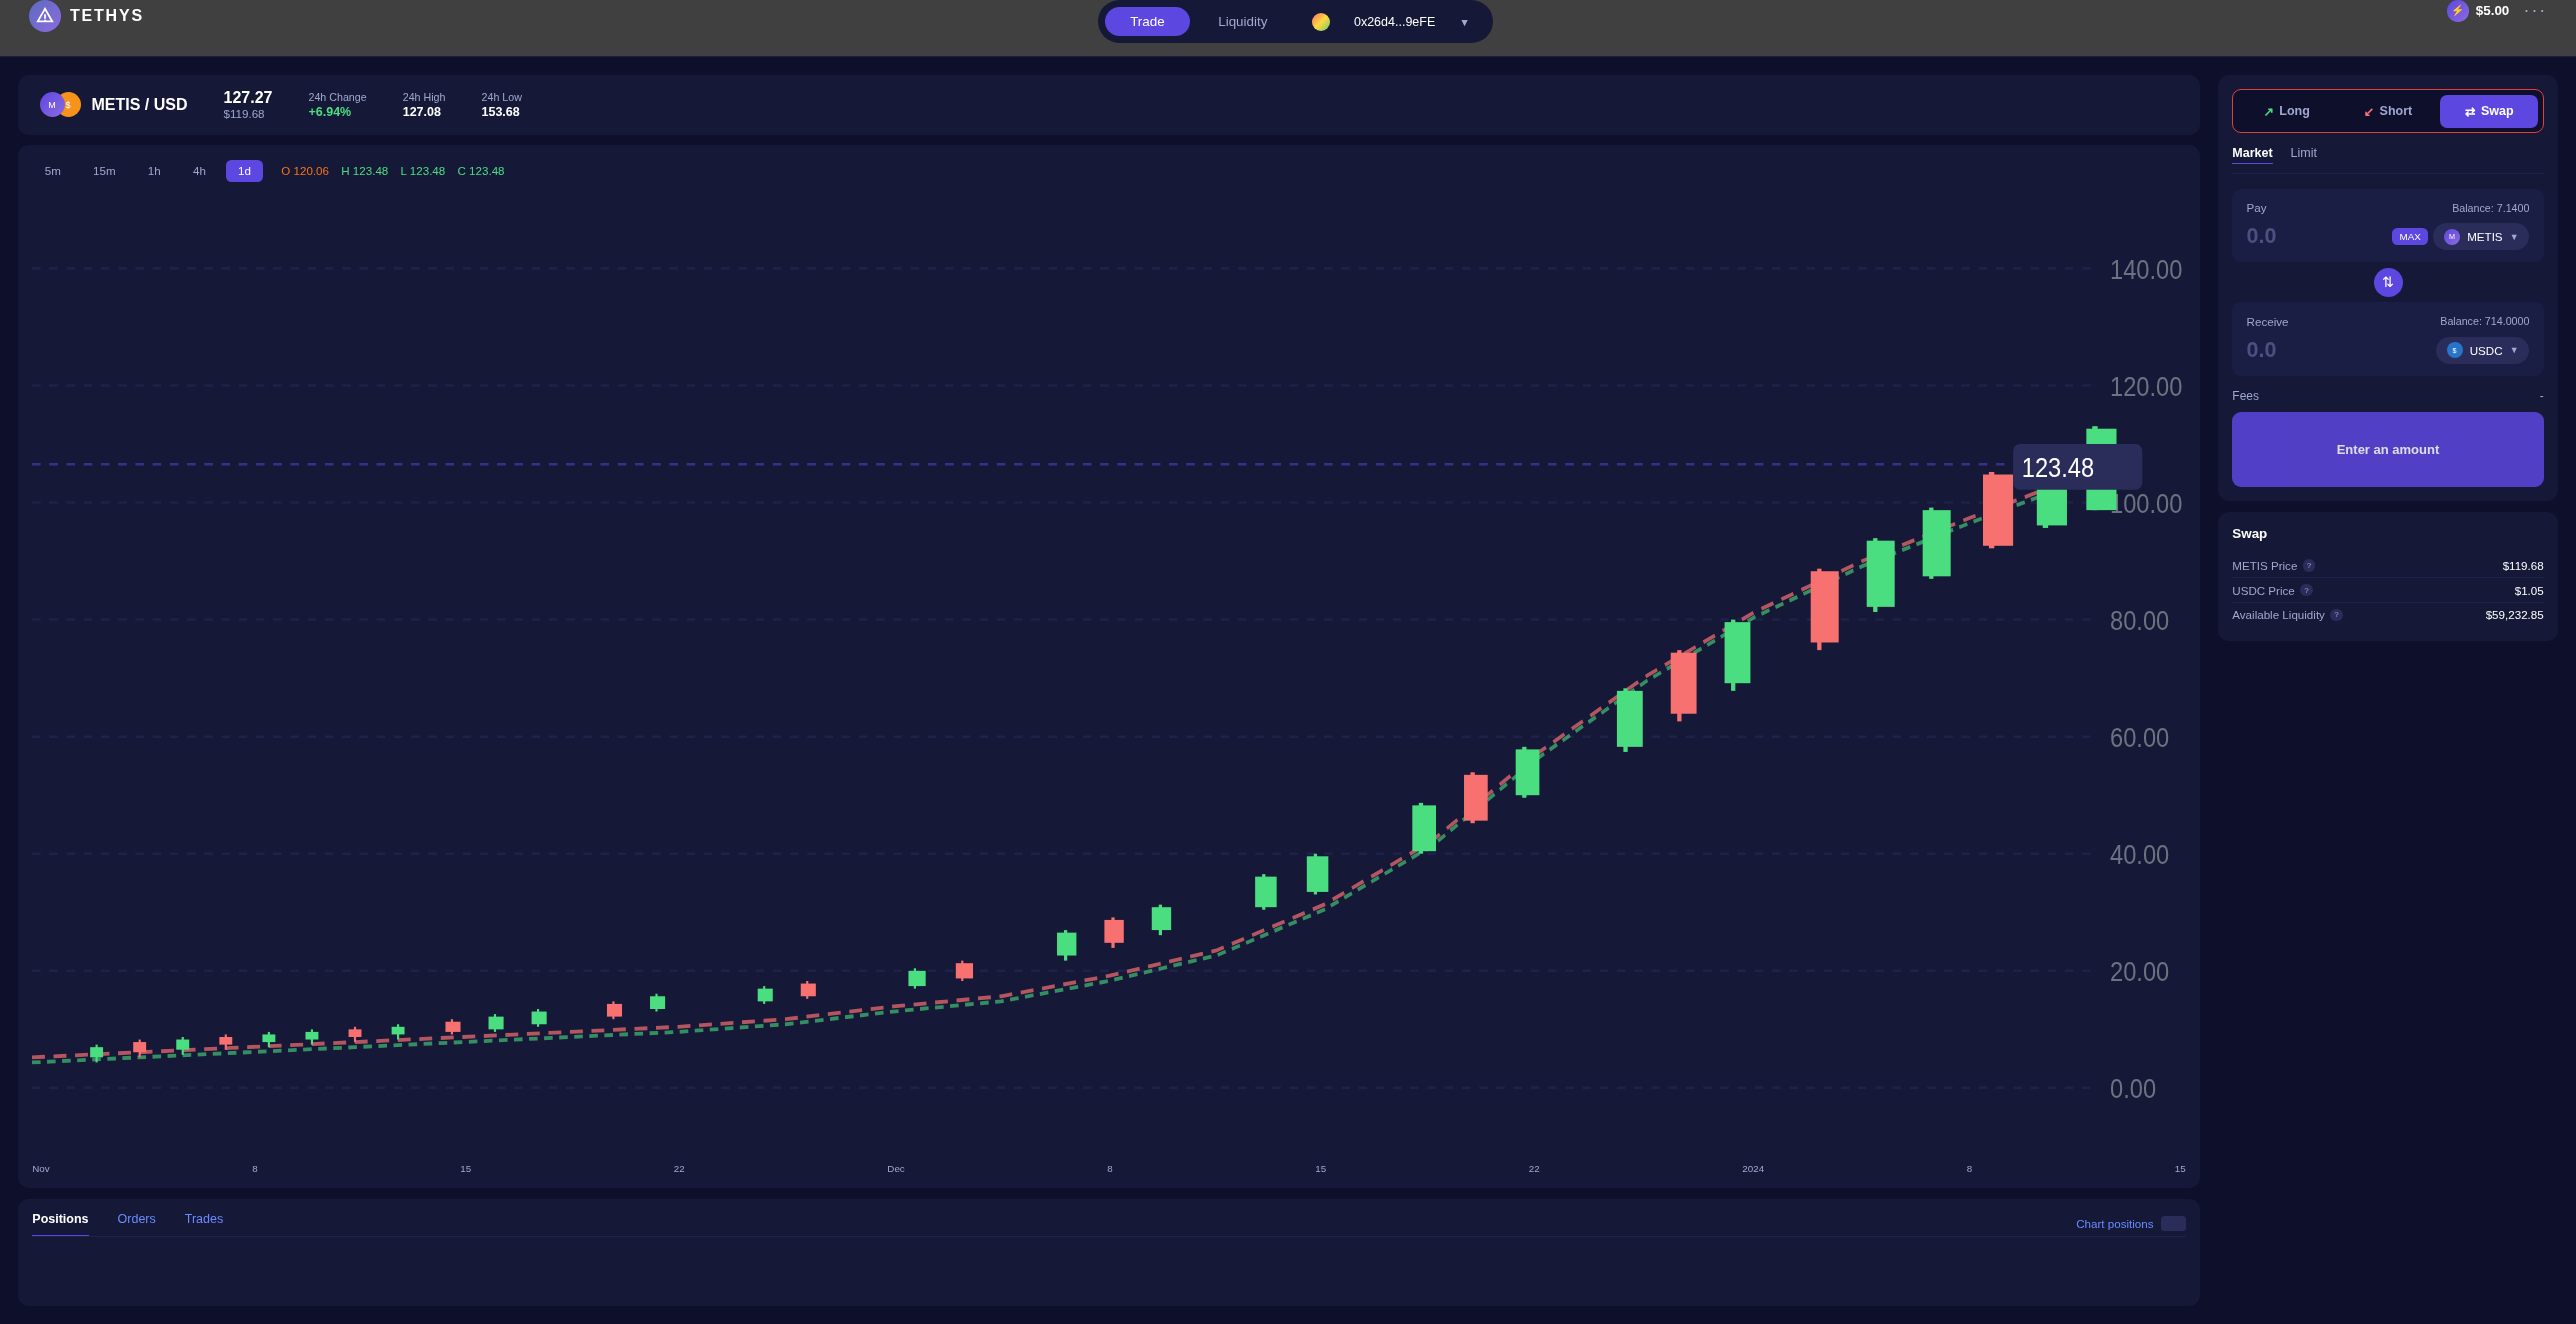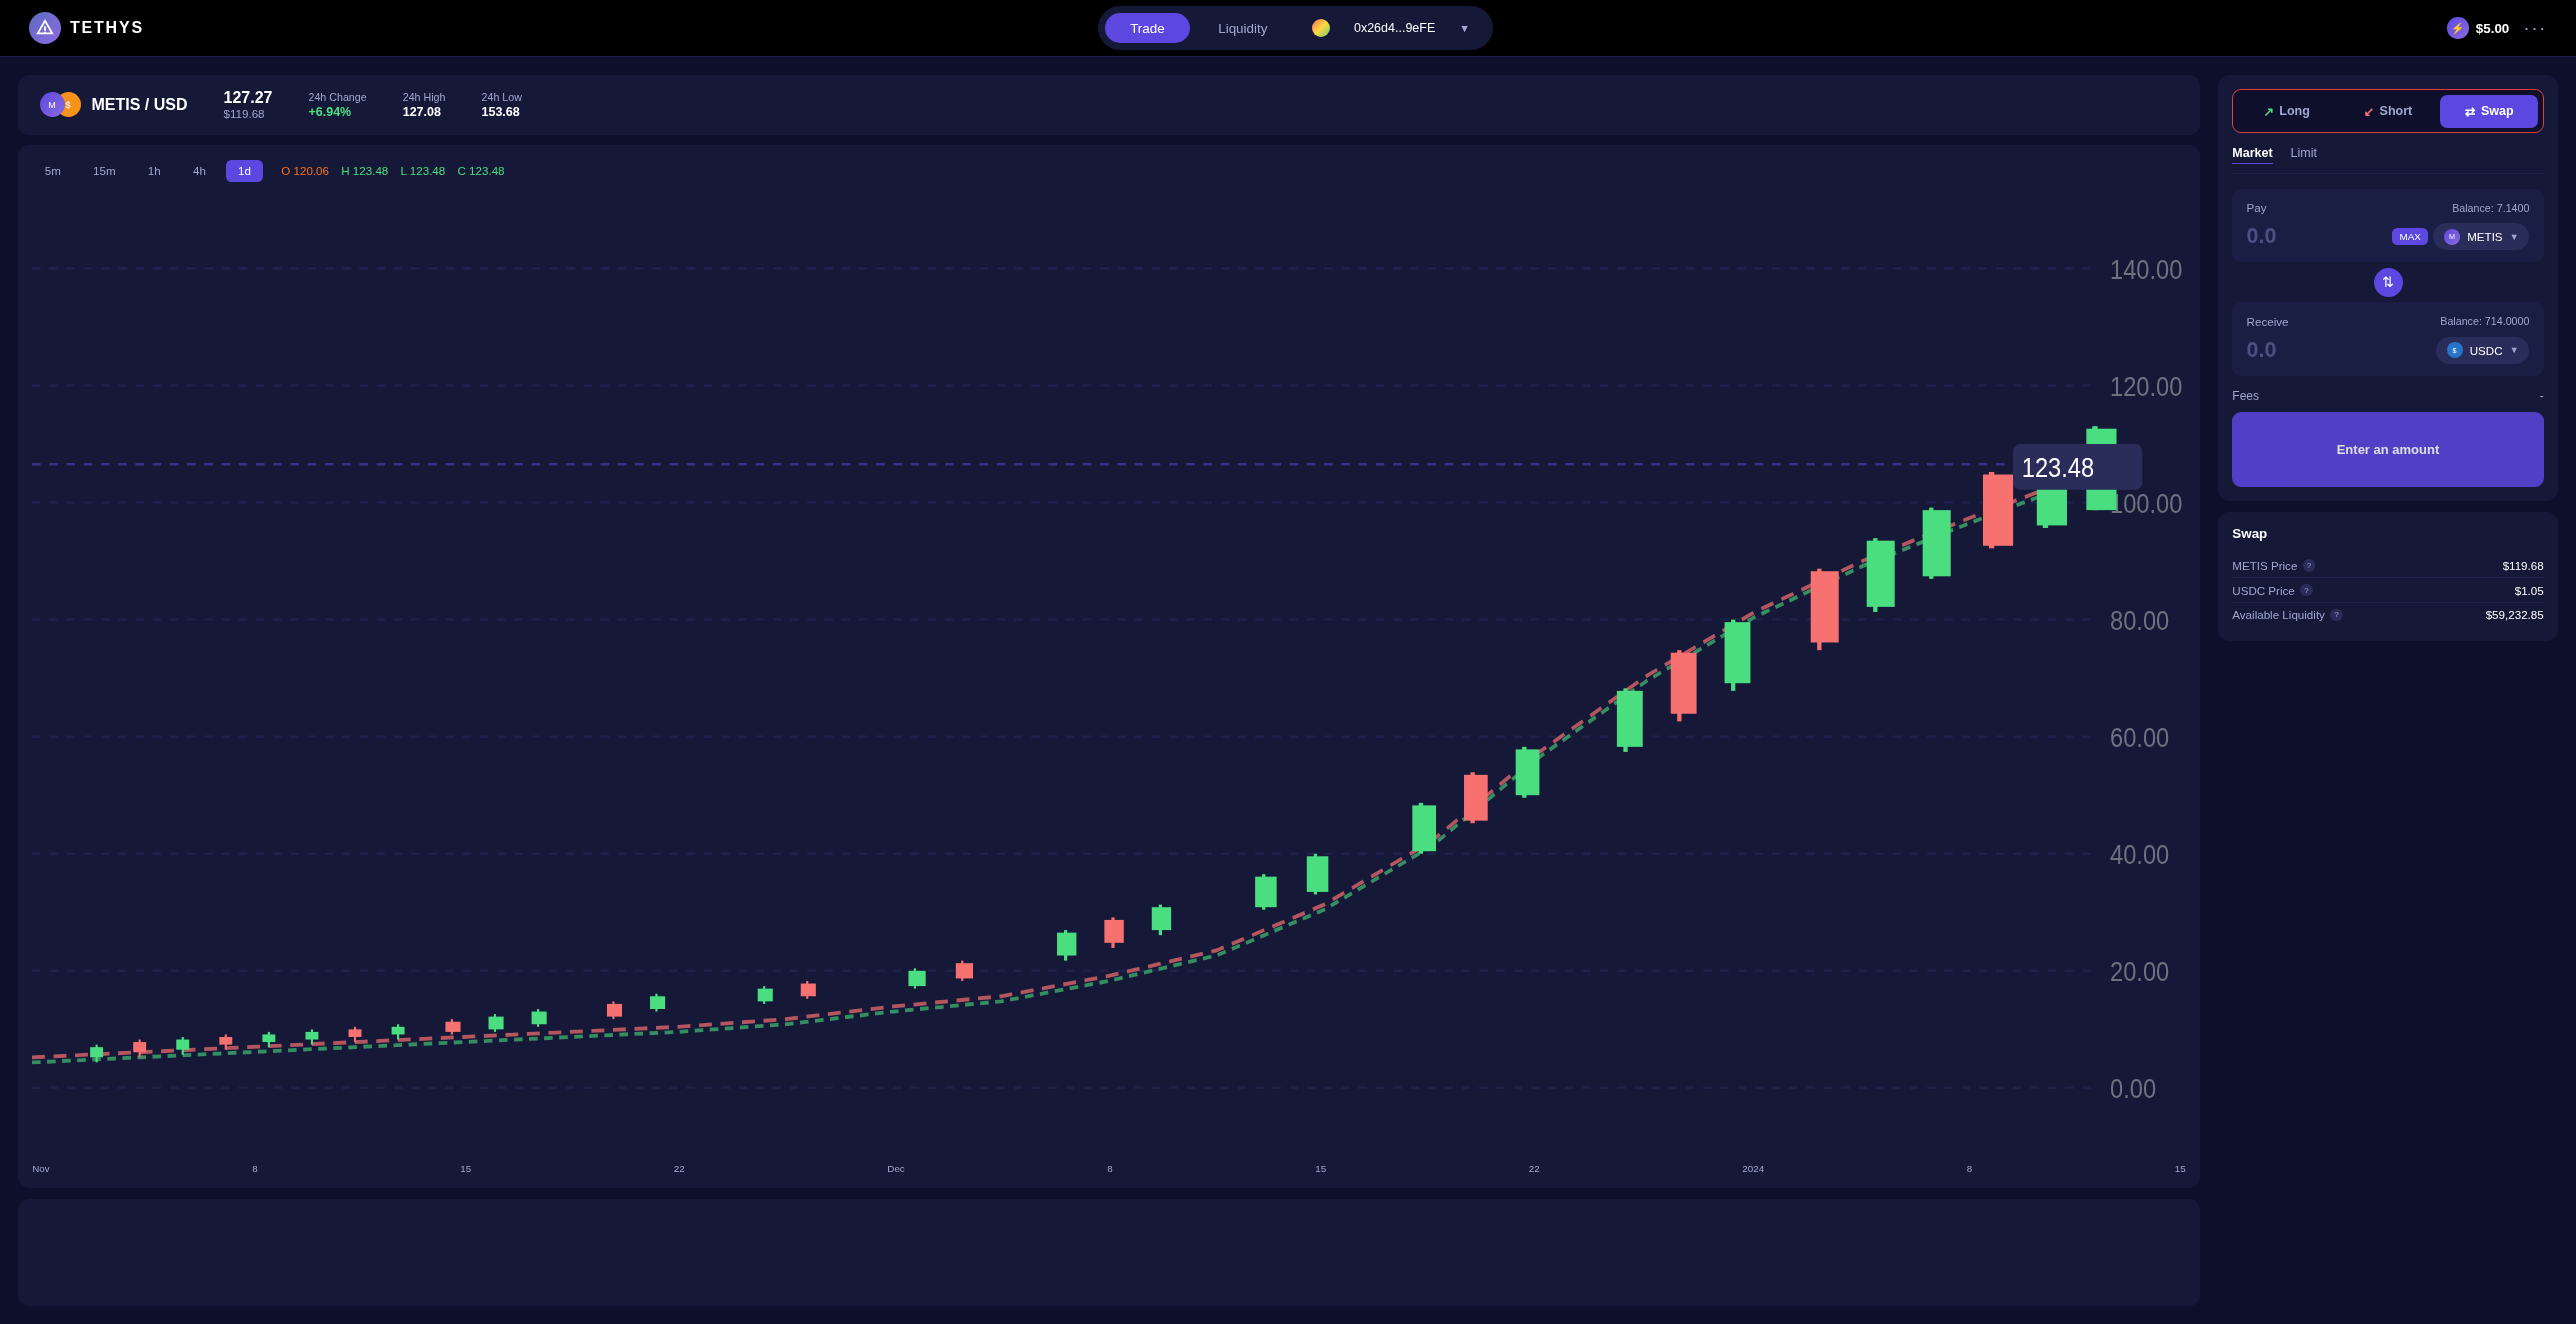--- a/index.html
+++ b/index.html
@@ -7,25 +7,25 @@
       background: #0d0f2b;
       color: #fff;
       font-family: 'Segoe UI', Arial, sans-serif;
       min-height: 100vh;
       overflow-x: hidden;
     }
 
     
     .header {
       display: flex;
-      align-items: center;
+      align-items: flex-start;
       justify-content: space-between;
       padding: 0 29px;
       height: 57px;
-      background: #000000;
+      background: #404040;
       border-bottom: 0.9px solid #1a1e45;
       position: relative;
       z-index: 10;
     }
     .logo {
       display: flex;
       align-items: center;
       gap: 9px;
     }
     .logo-icon {
@@ -742,20 +742,29 @@
         <span>8</span>
         <span>15</span>
         <span>22</span>
         <span>2024</span>
         <span>8</span>
         <span>15</span>
       </div>
     </div>
 
     <div class="bottom-section">
+      <div class="bottom-tabs">
+        <button class="tab-btn active">Positions</button>
+        <button class="tab-btn colored">Orders</button>
+        <button class="tab-btn colored">Trades</button>
+        <div class="chart-positions-toggle">
+          <span>Chart positions</span>
+          <div class="toggle-box"></div>
+        </div>
+      </div>
     </div>
   </div>
 
   <div class="right-panel">
 
     <div class="trading-card">
 
       
       <div class="trade-tabs">
         <button class="trade-tab">

